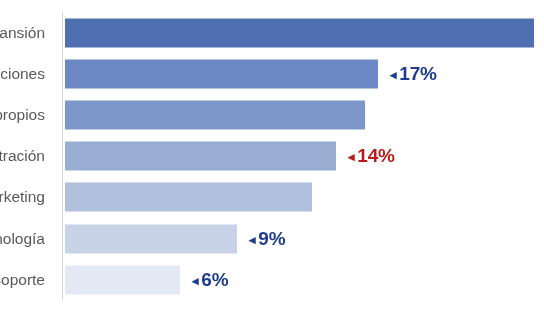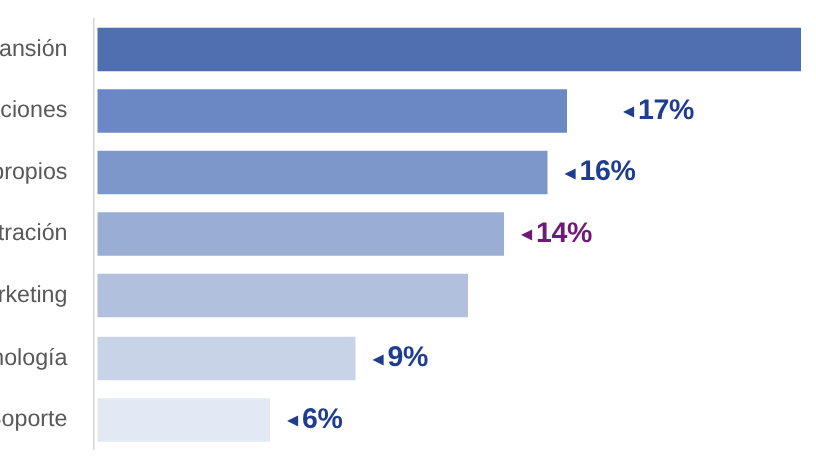--- a/index.html
+++ b/index.html
@@ -87,35 +87,34 @@
         <div class="cat-label-wrap">
           <span style="font-size: 15.5px; color: rgb(89, 89, 89); white-space: nowrap;">pansión</span>
         </div>
         <div class="bar" style="width: 469px; background: rgb(79, 111, 176);"></div>
       </div>
       <div class="row" style="top: 53.2px;">
         <div class="cat-label-wrap">
           <span style="font-size: 15.5px; color: rgb(89, 89, 89); white-space: nowrap;">aciones</span>
         </div>
         <div class="bar" style="width: 313px; background: rgb(107, 136, 196);"></div>
-        <div class="value-label" style="left: 390px; color: rgb(31, 61, 143); margin-left: 26px;"><span class="tri">◂</span><span>17%</span></div>
+        <div class="value-label" style="left: 390px; color: rgb(31, 61, 143);"><span class="tri">◂</span><span>17%</span></div>
       </div>
       <div class="row" style="top: 94.4px;">
         <div class="cat-label-wrap">
           <span style="font-size: 15.5px; color: rgb(89, 89, 89); white-space: nowrap;">propios</span>
         </div>
         <div class="bar" style="width: 300px; background: rgb(126, 151, 202);"></div>
-        <div class="value-label" style="left: 377px; color: rgb(31, 61, 143);"><span class="tri">◂</span><span>16%</span></div>
       </div>
       <div class="row" style="top: 135.6px;">
         <div class="cat-label-wrap">
           <span style="font-size: 15.5px; color: rgb(89, 89, 89); white-space: nowrap;">stración</span>
         </div>
         <div class="bar" style="width: 271px; background: rgb(154, 174, 212);"></div>
-        <div class="value-label" style="left: 348px; color: #701a75;"><span class="tri">◂</span><span>14%</span></div>
+        <div class="value-label" style="left: 348px; color: #b91c1c;"><span class="tri">◂</span><span>14%</span></div>
       </div>
       <div class="row" style="top: 176.8px;">
         <div class="cat-label-wrap">
           <span style="font-size: 15.5px; color: rgb(89, 89, 89); white-space: nowrap;">arketing</span>
         </div>
         <div class="bar" style="width: 247px; background: rgb(176, 192, 221);"></div>
       </div>
       <div class="row" style="top: 218px;">
         <div class="cat-label-wrap">
           <span style="font-size: 15.5px; color: rgb(89, 89, 89); white-space: nowrap;">cnología</span>

